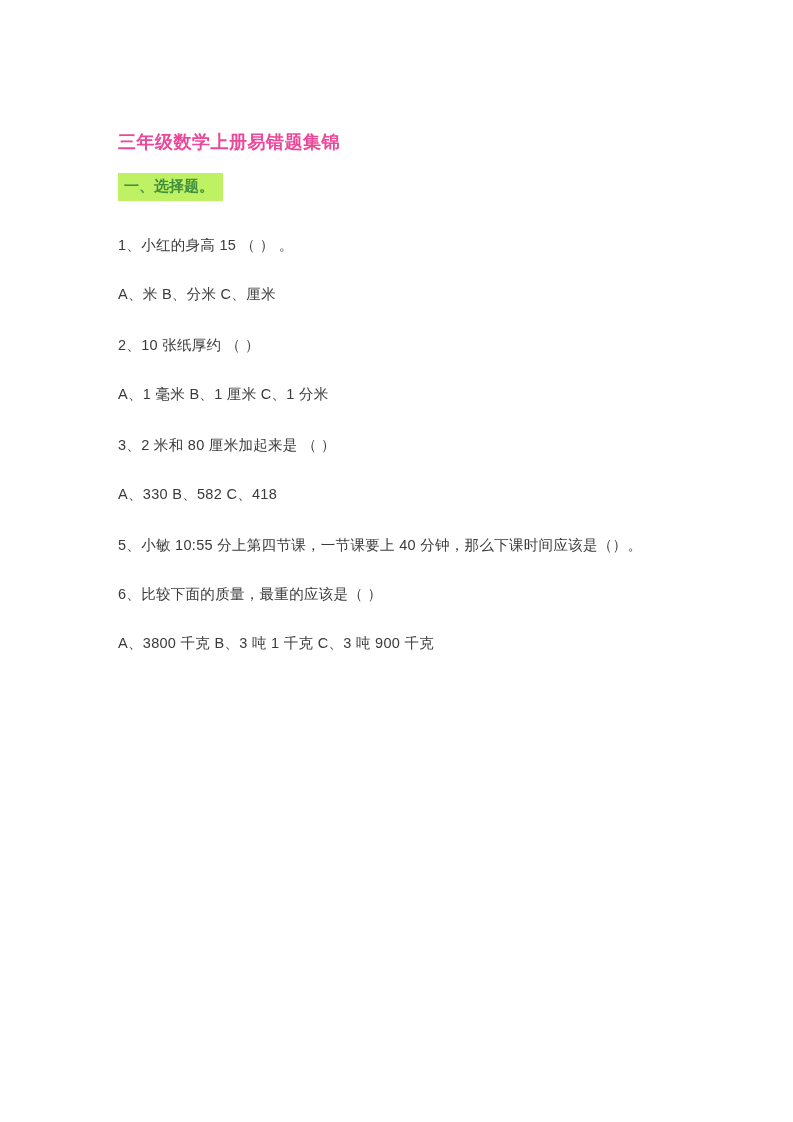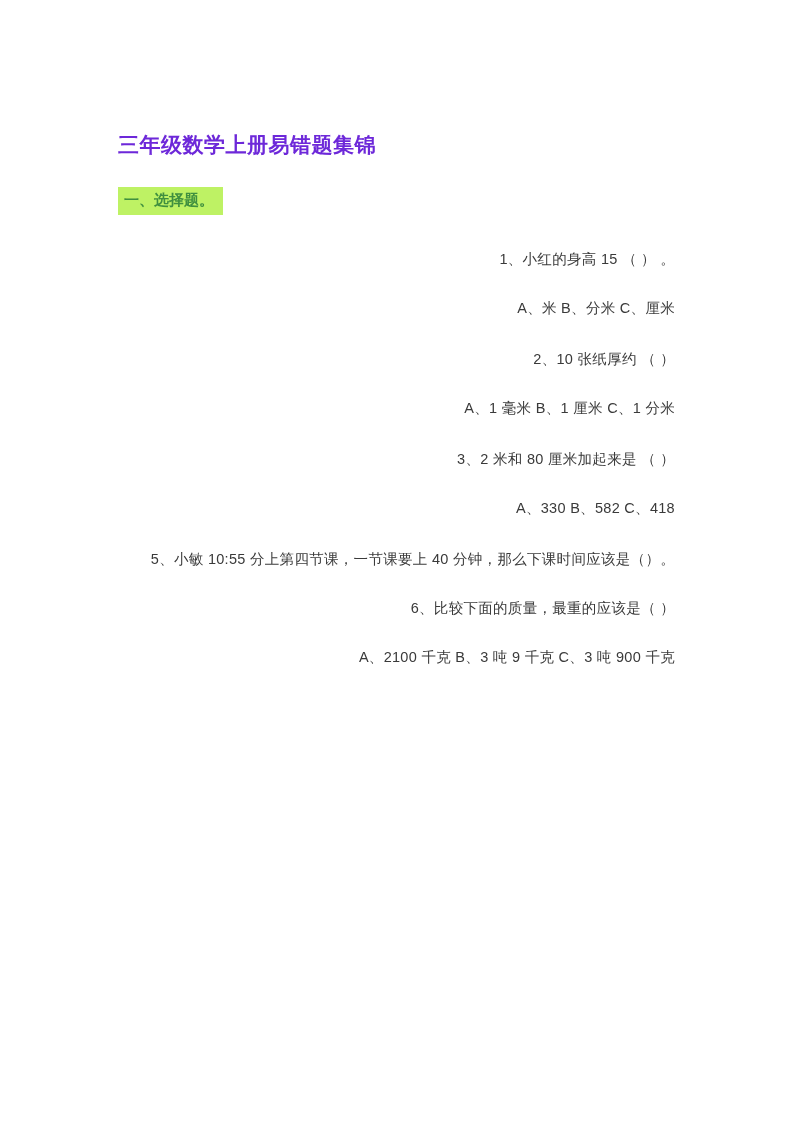--- a/index.html
+++ b/index.html
@@ -15,44 +15,43 @@
     overflow: hidden;
   }
   .page {
     position: relative;
     width: 793px;
     height: 1122px;
     box-sizing: border-box;
     padding: 130px 118px 0 118px;
   }
   .doc-title {
-    font-size: 21px;
+    font-size: 18px;
     font-weight: bold;
-    color: #6d28d9;
+    color: #ec4899;
     letter-spacing: 0.5px;
-    margin: 0 0 28px 0;
+    margin: 0 0 18px 0;
     line-height: 1.4;
   }
   .section-heading {
     display: inline-block;
     font-size: 15px;
     font-weight: bold;
     color: #3f8f3f;
     background: #bef264;
     padding: 4px 9px 5px 6px;
     margin: 0 0 30px 0;
     line-height: 1.25;
   }
   .q {
     font-size: 14.5px;
     line-height: 2.0;
     color: #3a3a3a;
     margin: 0 0 22px 0;
     letter-spacing: 0.3px;
-    text-align: right;
   }
   .q.options {
     margin-bottom: 22px;
   }
   .q.multiline {
     margin-bottom: 20px;
   }
 </style>
 </head>
 <body>
@@ -69,15 +68,15 @@
   <div class="q multiline">2、10 张纸厚约 （        ）</div>
   <div class="q options">A、1 毫米  B、1 厘米  C、1 分米</div>
 
   <div class="q multiline">3、2 米和 80 厘米加起来是 （           ）</div>
 
   <div class="q options">A、330 B、582 C、418</div>
 
   <div class="q multiline">5、小敏 10:55 分上第四节课，一节课要上 40 分钟，那么下课时间应该是（）。</div>
 
   <div class="q multiline">6、比较下面的质量，最重的应该是（       ）</div>
-  <div class="q options">A、2100 千克  B、3 吨 9 千克  C、3 吨 900 千克</div>
+  <div class="q options">A、3800 千克  B、3 吨 1 千克  C、3 吨 900 千克</div>
 
 </div>
 
 </body></html>

